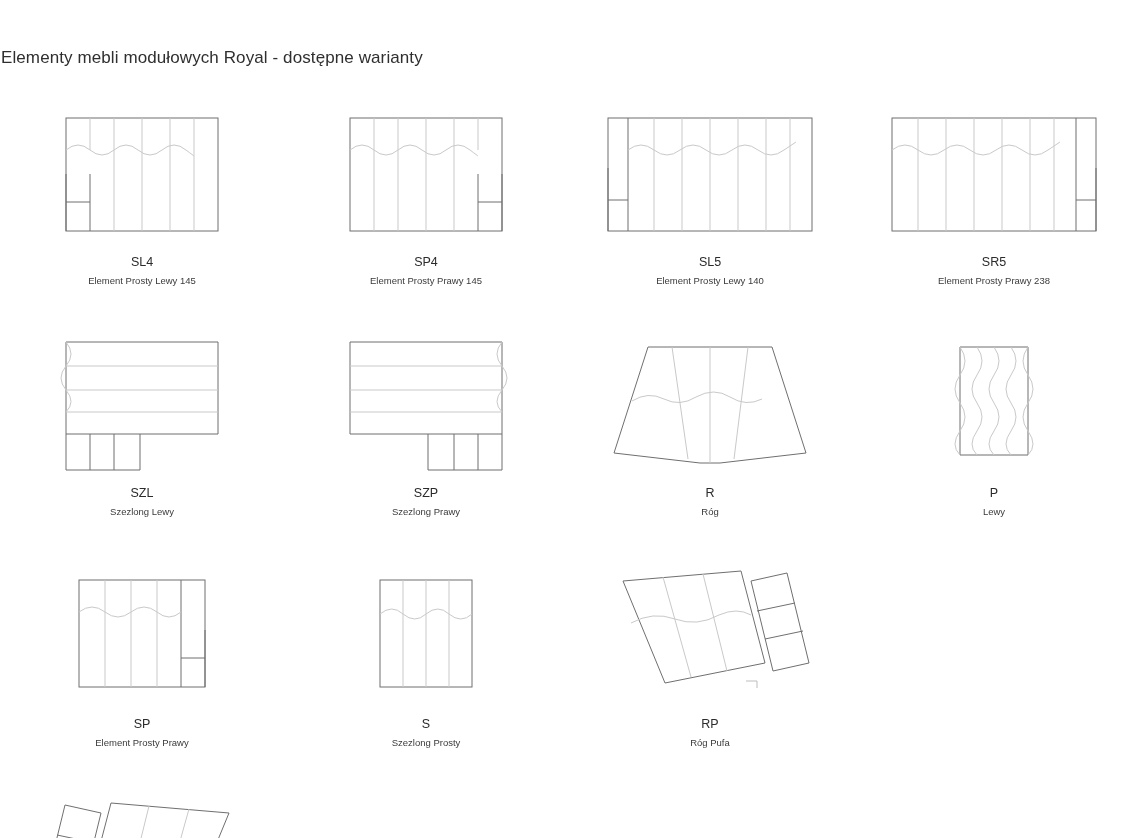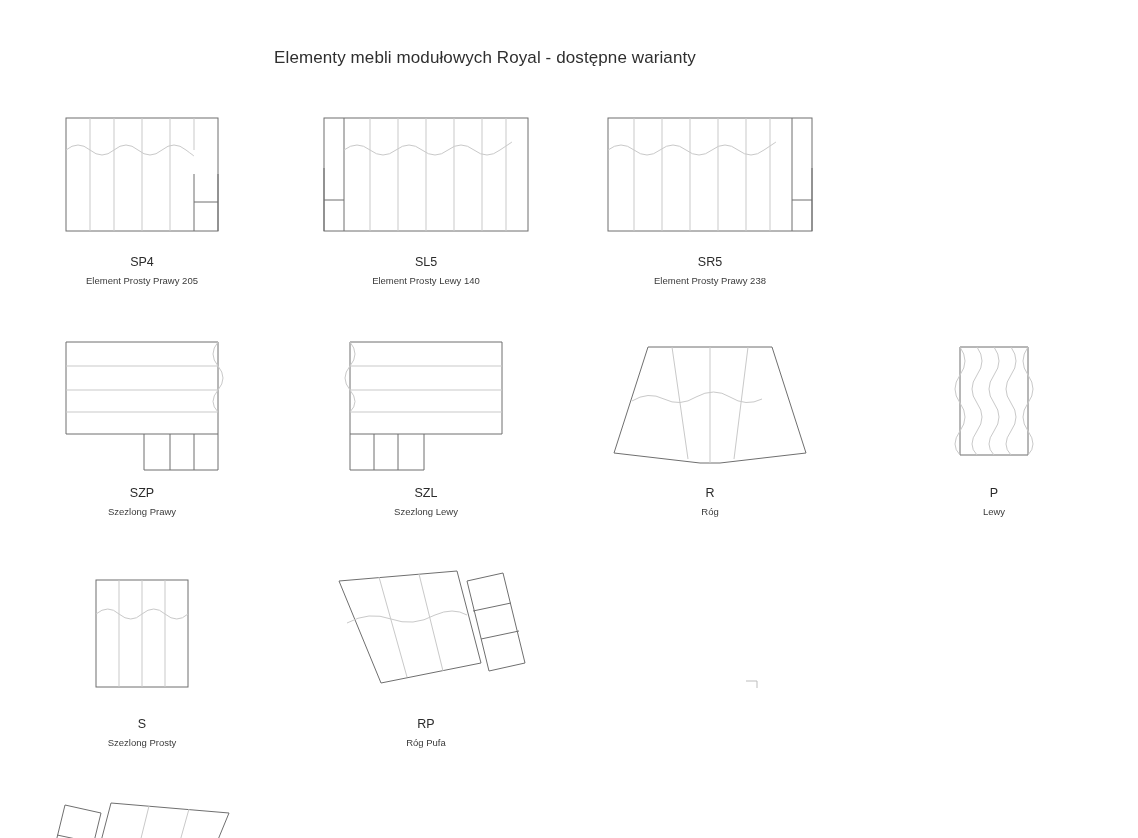--- a/index.html
+++ b/index.html
@@ -11,23 +11,23 @@
     width: 1138px;
     height: 838px;
     font-family: "Liberation Sans", sans-serif;
     color: #2b2b2b;
     position: relative;
     overflow: hidden;
   }
   #page-title {
     position: absolute;
     top: 48px;
-    left: 12px;
+    left: 1px;
     width: 946px;
-    text-align: center;
+    text-align: left;
     font-size: 17px;
     color: #2f2f2f;
     letter-spacing: 0.1px;
   }
   .grid {
     position: absolute;
     top: 100px;
     left: 0;
     width: 1138px;
   }
@@ -72,20 +72,42 @@
 </style>
 </head>
 <body>
 
 <div id="page-title">Elementy mebli modułowych Royal - dostępne warianty</div>
 
 <div class="grid">
 
   <div class="row">
 
+    <div class="cell">
+      <div class="art">
+        <svg width="180" height="130" viewBox="0 0 180 130">
+          <g fill="none" stroke="#6f6f6f" stroke-width="1">
+            <rect x="14" y="8" width="152" height="113"></rect>
+            <line x1="14" y1="64" x2="14" y2="121"></line>
+            <line x1="38" y1="64" x2="38" y2="121"></line>
+            <line x1="14" y1="92" x2="38" y2="92"></line>
+          </g>
+          <g fill="none" stroke="#c9c9c9" stroke-width="1">
+            <path d="M14 40 q12 -10 24 0 q12 10 24 0 q12 -10 24 0 q12 10 24 0 q12 -10 24 0 q8 6 8 6"></path>
+            <line x1="62" y1="8" x2="62" y2="121"></line>
+            <line x1="90" y1="8" x2="90" y2="121"></line>
+            <line x1="118" y1="8" x2="118" y2="121"></line>
+            <line x1="142" y1="8" x2="142" y2="121"></line>
+            <line x1="38" y1="8" x2="38" y2="40"></line>
+          </g>
+        </svg>
+      </div>
+      <div class="code">SL4</div>
+      <div class="desc">Element Prosty Lewy 145</div>
+    </div>
 
     <div class="cell">
       <div class="art">
         <svg width="180" height="130" viewBox="0 0 180 130">
           <g fill="none" stroke="#6f6f6f" stroke-width="1">
             <rect x="14" y="8" width="152" height="113"></rect>
             <line x1="142" y1="64" x2="142" y2="121"></line>
             <line x1="166" y1="64" x2="166" y2="121"></line>
             <line x1="142" y1="92" x2="166" y2="92"></line>
           </g>
@@ -93,21 +115,21 @@
             <path d="M14 40 q12 -10 24 0 q12 10 24 0 q12 -10 24 0 q12 10 24 0 q12 -10 24 0 q8 6 8 6"></path>
             <line x1="38" y1="8" x2="38" y2="121"></line>
             <line x1="62" y1="8" x2="62" y2="121"></line>
             <line x1="90" y1="8" x2="90" y2="121"></line>
             <line x1="118" y1="8" x2="118" y2="121"></line>
             <line x1="142" y1="8" x2="142" y2="40"></line>
           </g>
         </svg>
       </div>
       <div class="code">SP4</div>
-      <div class="desc">Element Prosty Prawy 205</div>
+      <div class="desc">Element Prosty Prawy 145</div>
     </div>
 
     <div class="cell">
       <div class="art">
         <svg width="220" height="130" viewBox="0 0 220 130">
           <g fill="none" stroke="#6f6f6f" stroke-width="1">
             <rect x="8" y="8" width="204" height="113"></rect>
             <line x1="8" y1="58" x2="8" y2="121"></line>
             <line x1="28" y1="58" x2="28" y2="121"></line>
             <line x1="8" y1="90" x2="28" y2="90"></line>
@@ -156,56 +178,56 @@
   </div>
 
   <div class="row-gap"></div>
 
   <div class="row">
 
     <div class="cell">
       <div class="art">
         <svg width="180" height="140" viewBox="0 0 180 140">
           <g fill="none" stroke="#6f6f6f" stroke-width="1">
+            <path d="M14 6 L166 6 L166 98 L88 98 L88 134 L14 134 Z"></path>
+            <line x1="14" y1="98" x2="88" y2="98"></line>
+            <line x1="38" y1="98" x2="38" y2="134"></line>
+            <line x1="62" y1="98" x2="62" y2="134"></line>
+          </g>
+          <g fill="none" stroke="#c9c9c9" stroke-width="1">
+            <path d="M14 6 q10 12 0 24 q-10 12 0 24 q10 12 0 22"></path>
+            <line x1="14" y1="30" x2="166" y2="30"></line>
+            <line x1="14" y1="54" x2="166" y2="54"></line>
+            <line x1="14" y1="76" x2="166" y2="76"></line>
+          </g>
+        </svg>
+      </div>
+      <div class="code">SZL</div>
+      <div class="desc">Szezlong Lewy</div>
+    </div>
+
+    <div class="cell">
+      <div class="art">
+        <svg width="180" height="140" viewBox="0 0 180 140">
+          <g fill="none" stroke="#6f6f6f" stroke-width="1">
             <path d="M166 6 L14 6 L14 98 L92 98 L92 134 L166 134 Z"></path>
             <line x1="92" y1="98" x2="166" y2="98"></line>
             <line x1="118" y1="98" x2="118" y2="134"></line>
             <line x1="142" y1="98" x2="142" y2="134"></line>
           </g>
           <g fill="none" stroke="#c9c9c9" stroke-width="1">
             <path d="M166 6 q-10 12 0 24 q10 12 0 24 q-10 12 0 22"></path>
             <line x1="14" y1="30" x2="166" y2="30"></line>
             <line x1="14" y1="54" x2="166" y2="54"></line>
             <line x1="14" y1="76" x2="166" y2="76"></line>
           </g>
         </svg>
       </div>
       <div class="code">SZP</div>
       <div class="desc">Szezlong Prawy</div>
-    </div>
-
-    <div class="cell">
-      <div class="art">
-        <svg width="180" height="140" viewBox="0 0 180 140">
-          <g fill="none" stroke="#6f6f6f" stroke-width="1">
-            <path d="M14 6 L166 6 L166 98 L88 98 L88 134 L14 134 Z"></path>
-            <line x1="14" y1="98" x2="88" y2="98"></line>
-            <line x1="38" y1="98" x2="38" y2="134"></line>
-            <line x1="62" y1="98" x2="62" y2="134"></line>
-          </g>
-          <g fill="none" stroke="#c9c9c9" stroke-width="1">
-            <path d="M14 6 q10 12 0 24 q-10 12 0 24 q10 12 0 22"></path>
-            <line x1="14" y1="30" x2="166" y2="30"></line>
-            <line x1="14" y1="54" x2="166" y2="54"></line>
-            <line x1="14" y1="76" x2="166" y2="76"></line>
-          </g>
-        </svg>
-      </div>
-      <div class="code">SZL</div>
-      <div class="desc">Szezlong Lewy</div>
     </div>
 
     <div class="cell">
       <div class="art">
         <svg width="200" height="130" viewBox="0 0 200 130">
           <g fill="none" stroke="#6f6f6f" stroke-width="1">
             <path d="M38 6 L162 6 L196 112 L110 122 L90 122 L4 112 Z"></path>
           </g>
           <g fill="none" stroke="#c9c9c9" stroke-width="1">
             <path d="M22 60 q16 -10 32 -2 q16 8 32 -2 q18 -10 34 0 q16 10 32 2"></path>
@@ -238,20 +260,41 @@
       <div class="desc">Lewy</div>
     </div>
 
   </div>
 
   <div class="row-gap"></div>
 
   <div class="row">
 
 
+    <div class="cell">
+      <div class="art">
+        <svg width="150" height="130" viewBox="0 0 150 130">
+          <g fill="none" stroke="#6f6f6f" stroke-width="1">
+            <rect x="12" y="8" width="126" height="107"></rect>
+            <line x1="114" y1="58" x2="114" y2="115"></line>
+            <line x1="138" y1="58" x2="138" y2="115"></line>
+            <line x1="114" y1="86" x2="138" y2="86"></line>
+            <line x1="114" y1="8" x2="114" y2="58"></line>
+          </g>
+          <g fill="none" stroke="#c9c9c9" stroke-width="1">
+            <path d="M12 40 q13 -10 26 0 q13 10 26 0 q13 -10 26 0 q12 10 24 0"></path>
+            <line x1="38" y1="8" x2="38" y2="115"></line>
+            <line x1="64" y1="8" x2="64" y2="115"></line>
+            <line x1="90" y1="8" x2="90" y2="115"></line>
+          </g>
+        </svg>
+      </div>
+      <div class="code">SP</div>
+      <div class="desc">Element Prosty Prawy</div>
+    </div>
 
     <div class="cell">
       <div class="art">
         <svg width="120" height="130" viewBox="0 0 120 130">
           <g fill="none" stroke="#6f6f6f" stroke-width="1">
             <rect x="14" y="8" width="92" height="107"></rect>
           </g>
           <g fill="none" stroke="#c9c9c9" stroke-width="1">
             <path d="M14 42 q12 -10 23 0 q12 10 23 0 q12 -10 23 0 q12 10 23 0"></path>
             <line x1="37" y1="8" x2="37" y2="115"></line>

